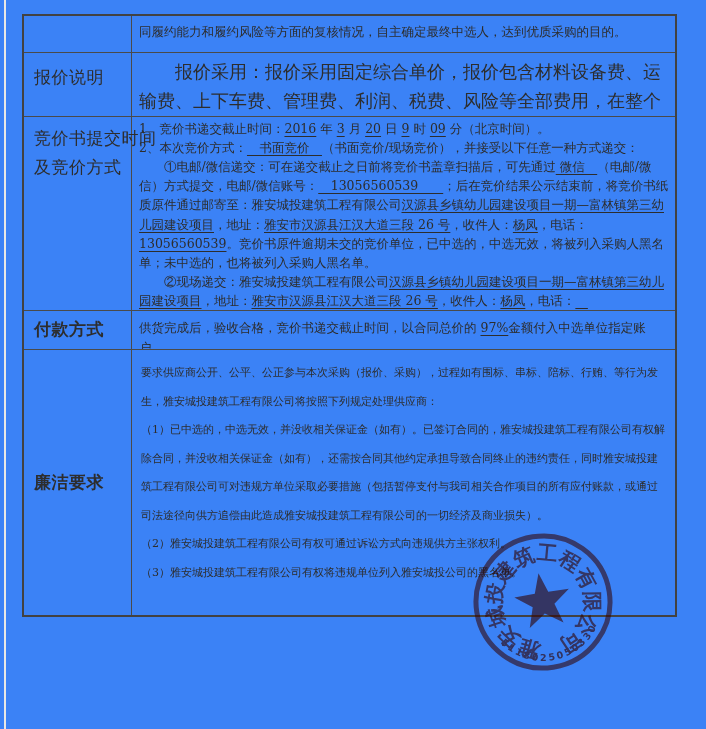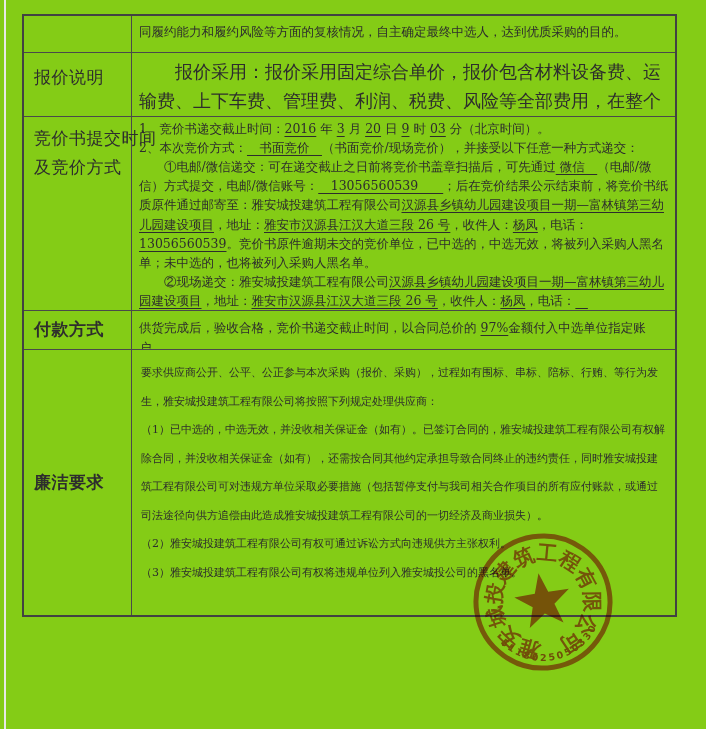--- a/index.html
+++ b/index.html
@@ -1,19 +1,19 @@
 <!DOCTYPE html>
 <html><head>
 <meta charset="utf-8">
 <style>
   * { margin:0; padding:0; box-sizing:border-box; }
   html,body { background:#ffffff; }
   .page {
     position:relative; width:706px; height:729px;
-    background:#84cc16; overflow:hidden;
+    background:#3b82f6; overflow:hidden;
     font-family:"DejaVu Serif","Liberation Serif",serif;
     color:#2d2d2d;
   }
   .scan-edge {
     position:absolute; left:4px; top:0; width:2px; height:729px;
     background:#e8e8e5;
   }
   .doc-table {
     position:absolute; left:22px; top:14px; width:655px;
     border:2px solid #424242;
@@ -98,21 +98,21 @@
         <p class="ind"><span>报价采用：报价采用固定综合单价，报价包含材料设备费、运输费、上下车费、管理费、利润、税费、风险等全部费用，在整个供货期内均不调整单价，具体金额以实际结算金额为准</span></p>
       </div>
     </div>
 
     <div class="t-row r3">
       <div class="label-cell">
         <div>竞价书提交时间</div>
         <div>及竞价方式</div>
       </div>
       <div class="content-cell">
-        <p><span>1、竞价书递交截止时间：</span><u>2016</u><span> 年 </span><u>3</u><span> 月 </span><u>20</u><span> 日 </span><u>9</u><span> 时 </span><u>03</u><span> 分（北京时间）。</span></p>
+        <p><span>1、竞价书递交截止时间：</span><u>2016</u><span> 年 </span><u>3</u><span> 月 </span><u>20</u><span> 日 </span><u>9</u><span> 时 </span><u>09</u><span> 分（北京时间）。</span></p>
         <p><span>2、本次竞价方式：</span><u>　书面竞价　</u><span>（书面竞价/现场竞价），并接受以下任意一种方式递交：</span></p>
         <p class="ind"><span>①电邮/微信递交：可在递交截止之日前将竞价书盖章扫描后，可先通过</span><u> 微信　</u><span>（电邮/微信）方式提交，电邮/微信账号：</span><u>　13056560539　　</u><span>；后在竞价结果公示结束前，将竞价书纸质原件通过邮寄至：雅安城投建筑工程有限公司</span><u>汉源县乡镇幼儿园建设项目一期—富林镇第三幼儿园建设项目</u><span>，地址：</span><u>雅安市汉源县江汉大道三段 26 号</u><span>，收件人：</span><u>杨凤</u><span>，电话：</span><u>13056560539</u><span>。竞价书原件逾期未交的竞价单位，已中选的，中选无效，将被列入采购人黑名单；未中选的，也将被列入采购人黑名单。</span></p>
         <p class="ind"><span>②现场递交：雅安城投建筑工程有限公司</span><u>汉源县乡镇幼儿园建设项目一期—富林镇第三幼儿园建设项目</u><span>，地址：</span><u>雅安市汉源县江汉大道三段 26 号</u><span>，收件人：</span><u>杨凤</u><span>，电话：</span><u>　13056560539　</u></p>
       </div>
     </div>
 
     <div class="t-row r4">
       <div class="label-cell center">
         <div>付款方式</div>
       </div>

